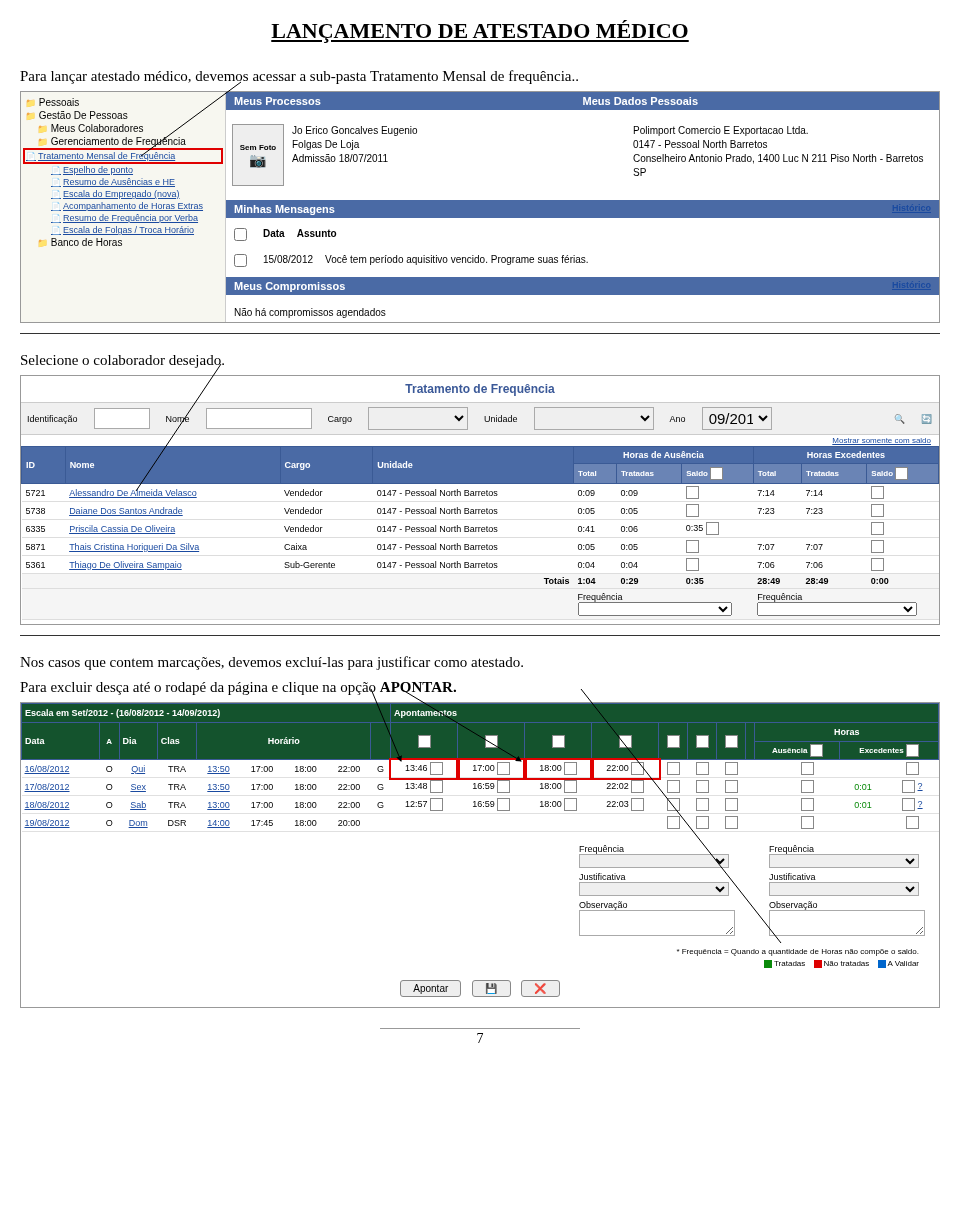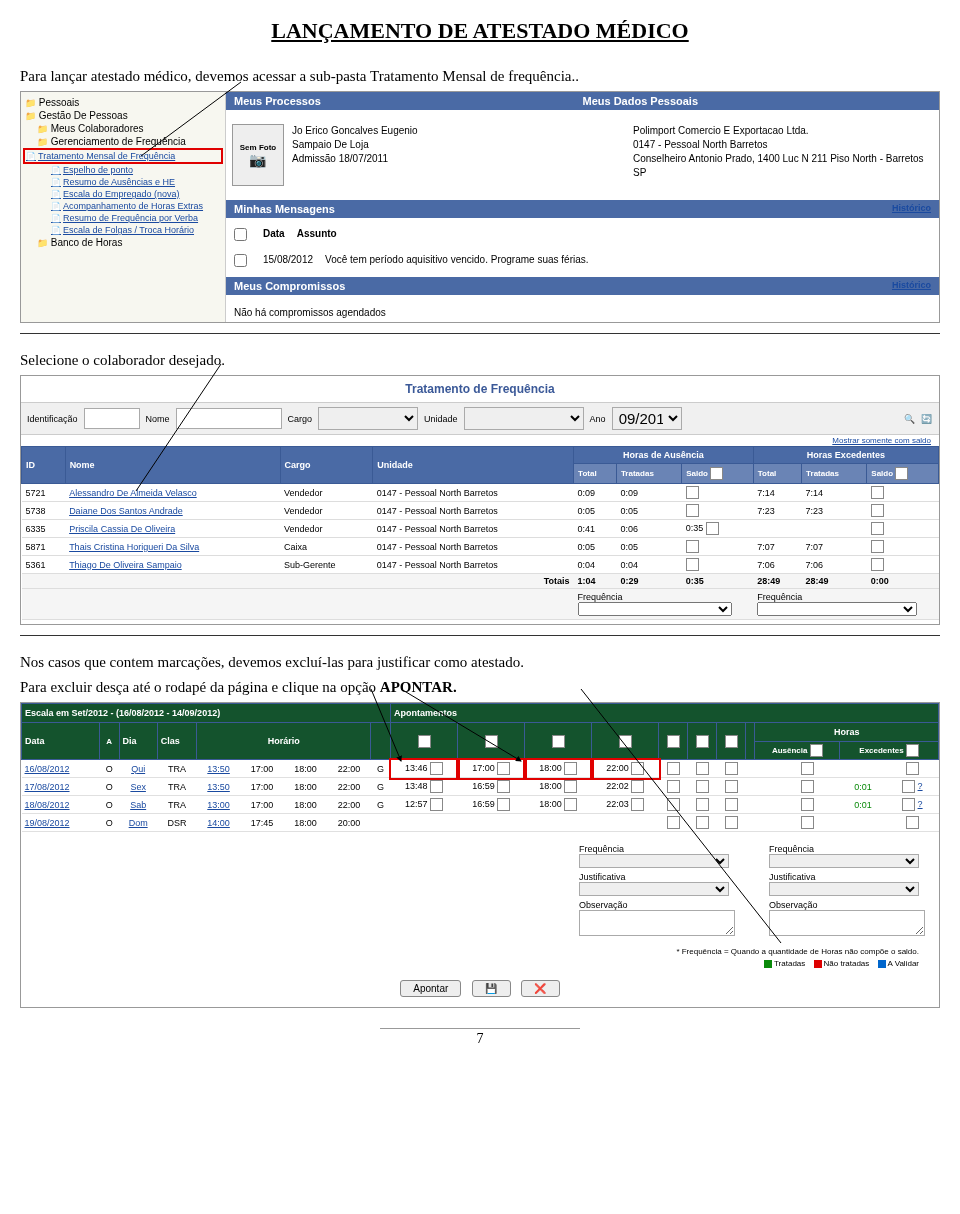--- a/index.html
+++ b/index.html
@@ -26,21 +26,21 @@
   .photo .cam { font-size:14px; }
   .emp-info { font-size: 10px; line-height: 1.4; }
   .emp-info2 { font-size: 10px; line-height: 1.4; margin-left:auto; max-width:300px; }
   .msgs { display:flex; padding:2px 8px; gap:12px; font-size:10px; }
   .msgs input[type=checkbox]{ margin:0 4px 0 0;}
   .hist { float:right; color:#1a4aa0; text-decoration:underline; font-size:9px; }
   .compromissos { padding:4px 8px; font-size:10px;}
   
   .scr2 { padding-bottom:4px; }
   .scr2 .title2 { text-align:center; color:#3b5998; font-weight:bold; padding:6px; font-size:12px;}
-  .filter-row { background:#f0f0f0; padding:4px 6px; display:flex; gap:6px; align-items:center; font-size:9px; border-top:1px solid #ccc; border-bottom:1px solid #ccc;}
+  .filter-row { background:#f0f0f0; padding:4px 6px; display:flex; gap:16px; align-items:center; font-size:9px; border-top:1px solid #ccc; border-bottom:1px solid #ccc;}
   .filter-row input, .filter-row select { font-size:15px; border:1px solid #aaa; padding:1px 2px; }
   .tbl { width:100%; border-collapse:collapse; font-size:9px; }
   .tbl th { background:#4a6aa5; color:#fff; font-weight:bold; padding:3px 4px; text-align:left; border:1px solid #3a5a95;}
   .tbl th.sub { background:#6a84b5; font-size:8px;}
   .tbl td { padding:2px 4px; border-bottom:1px solid #ddd; }
   .tbl td a { color:#1a4aa0; text-decoration:underline; cursor:pointer;}
   .tbl .totais td { font-weight:bold; background:#f5f5f5;}
   .freq-row td { background:#f5f5f5; padding:3px 4px;}
   .chk { width:11px; height:11px; border:1px solid #888; display:inline-block; background:#fff; vertical-align:middle;}
   
@@ -93,21 +93,21 @@
       <div>Meus Processos</div>
       <div>Meus Dados Pessoais</div>
     </div>
     <div class="emp-row">
       <div class="photo">
         <span>Sem Foto</span>
         <span class="cam">📷</span>
       </div>
       <div class="emp-info">
         <div>Jo Erico Goncalves Eugenio</div>
-        <div>Sampaio De Loja</div>
+        <div>Folgas De Loja</div>
         <div>Admissão 18/07/2011</div>
       </div>
       <div class="emp-info2">
         <div>Polimport Comercio E Exportacao Ltda.</div>
         <div>0147 - Pessoal North Barretos</div>
         <div>Conselheiro Antonio Prado, 1400 Luc N 211 Piso North - Barretos SP</div>
       </div>
     </div>
     <div class="hdr-bar">
       <span>Minhas Mensagens</span>

